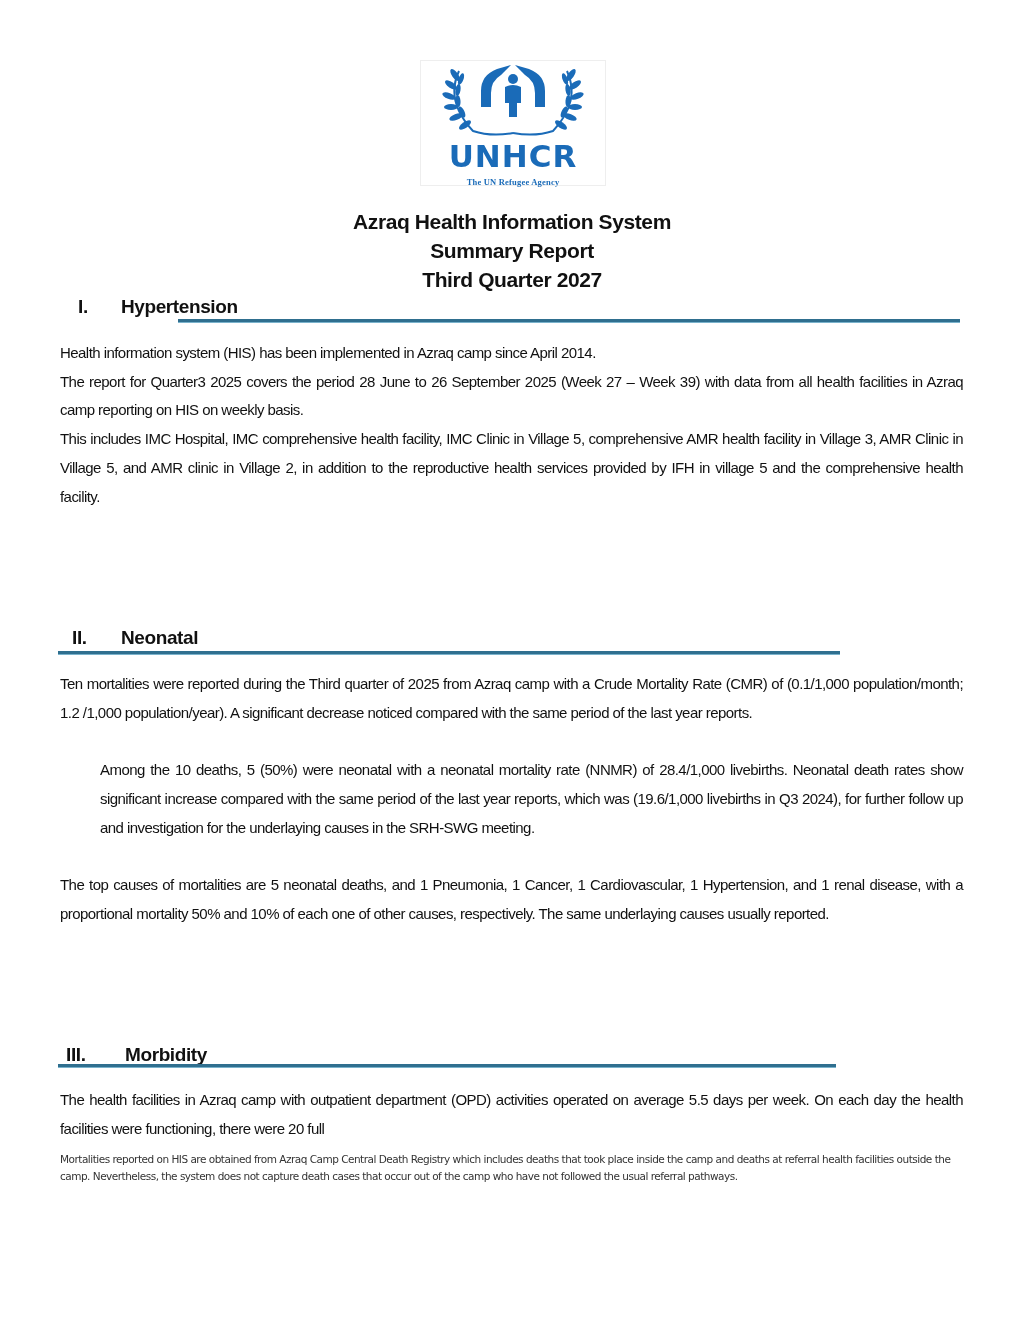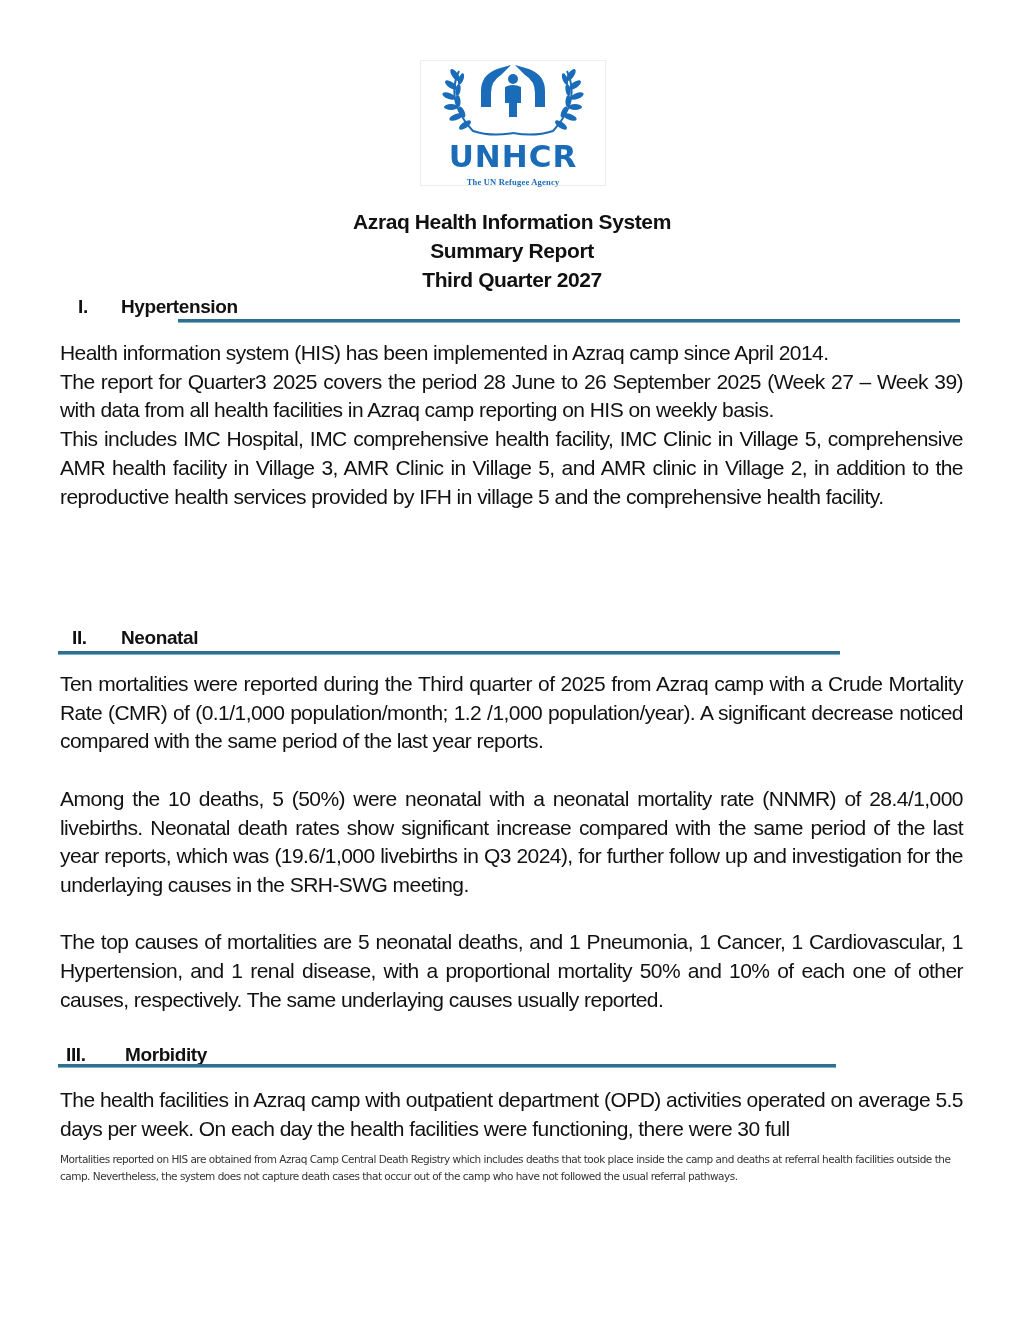--- a/index.html
+++ b/index.html
@@ -89,21 +89,21 @@
     position: absolute;
     height: 3px;
     background: #2f6f8f;
     border-bottom: 1px solid #7ab3cc;
   }
   
   .para {
     position: absolute;
     left: 60px;
     width: 903px;
-    font-size: 21px;
+    font-size: 15px;
     line-height: 28.7px;
     text-align: justify;
     letter-spacing: -0.55px;
     word-spacing: 0px;
   }
   .para p {
     margin: 0;
   }
   
   .footnote {
@@ -185,29 +185,29 @@
   </div>
 
   <div class="section-heading" style="left:72px; top:626px; width:400px;">
     <span class="section-num">II.</span>
     <span class="section-title" style="left:49px;">Neonatal</span>
   </div>
   <div class="rule" style="left: 58px; top: 651px; width: 782px; background: rgb(47, 111, 143);"></div>
 
   <div class="para" style="top:670px;">
     <p>Ten mortalities were reported during the Third quarter of 2025 from Azraq camp with a Crude Mortality Rate (CMR) of (0.1/1,000 population/month; 1.2 /1,000 population/year). A significant decrease noticed compared with the same period of the last year reports.</p>
-    <p style="margin-top:28.7px;">Among the 10 deaths, 5 (50%) were neonatal with a neonatal mortality rate (NNMR) of 28.4/1,000 livebirths. Neonatal death rates show significant increase compared with the same period of the last year reports, which was (19.6/1,000 livebirths in Q3 2024), for further follow up and investigation for the underlaying causes in the SRH-SWG meeting.</p>
+    <p style="margin-top:28.7px;margin-left:40px;">Among the 10 deaths, 5 (50%) were neonatal with a neonatal mortality rate (NNMR) of 28.4/1,000 livebirths. Neonatal death rates show significant increase compared with the same period of the last year reports, which was (19.6/1,000 livebirths in Q3 2024), for further follow up and investigation for the underlaying causes in the SRH-SWG meeting.</p>
     <p style="margin-top:28.7px;">The top causes of mortalities are 5 neonatal deaths, and 1 Pneumonia, 1 Cancer, 1 Cardiovascular, 1 Hypertension, and 1 renal disease, with a proportional mortality 50% and 10% of each one of other causes, respectively. The same underlaying causes usually reported.</p>
   </div>
 
   <div class="section-heading" style="left:66px; top:1043px; width:400px;">
     <span class="section-num">III.</span>
     <span class="section-title" style="left:59px;">Morbidity</span>
   </div>
   <div class="rule" style="left: 58px; top: 1064px; width: 778px; background: rgb(47, 111, 143);"></div>
 
   <div class="para" style="top:1086px;">
-    <p>The health facilities in Azraq camp with outpatient department (OPD) activities operated on average 5.5 days per week. On each day the health facilities were functioning, there were 30 full</p>
+    <p>The health facilities in Azraq camp with outpatient department (OPD) activities operated on average 5.5 days per week. On each day the health facilities were functioning, there were 20 full</p>
   </div>
 
   <div class="footnote">Mortalities reported on HIS are obtained from Azraq Camp Central Death Registry which includes deaths that took place inside the camp and deaths at referral health facilities outside the camp. Nevertheless, the system does not capture death cases that occur out of the camp who have not followed the usual referral pathways.</div>
 
 </div>
 
 </body></html>

